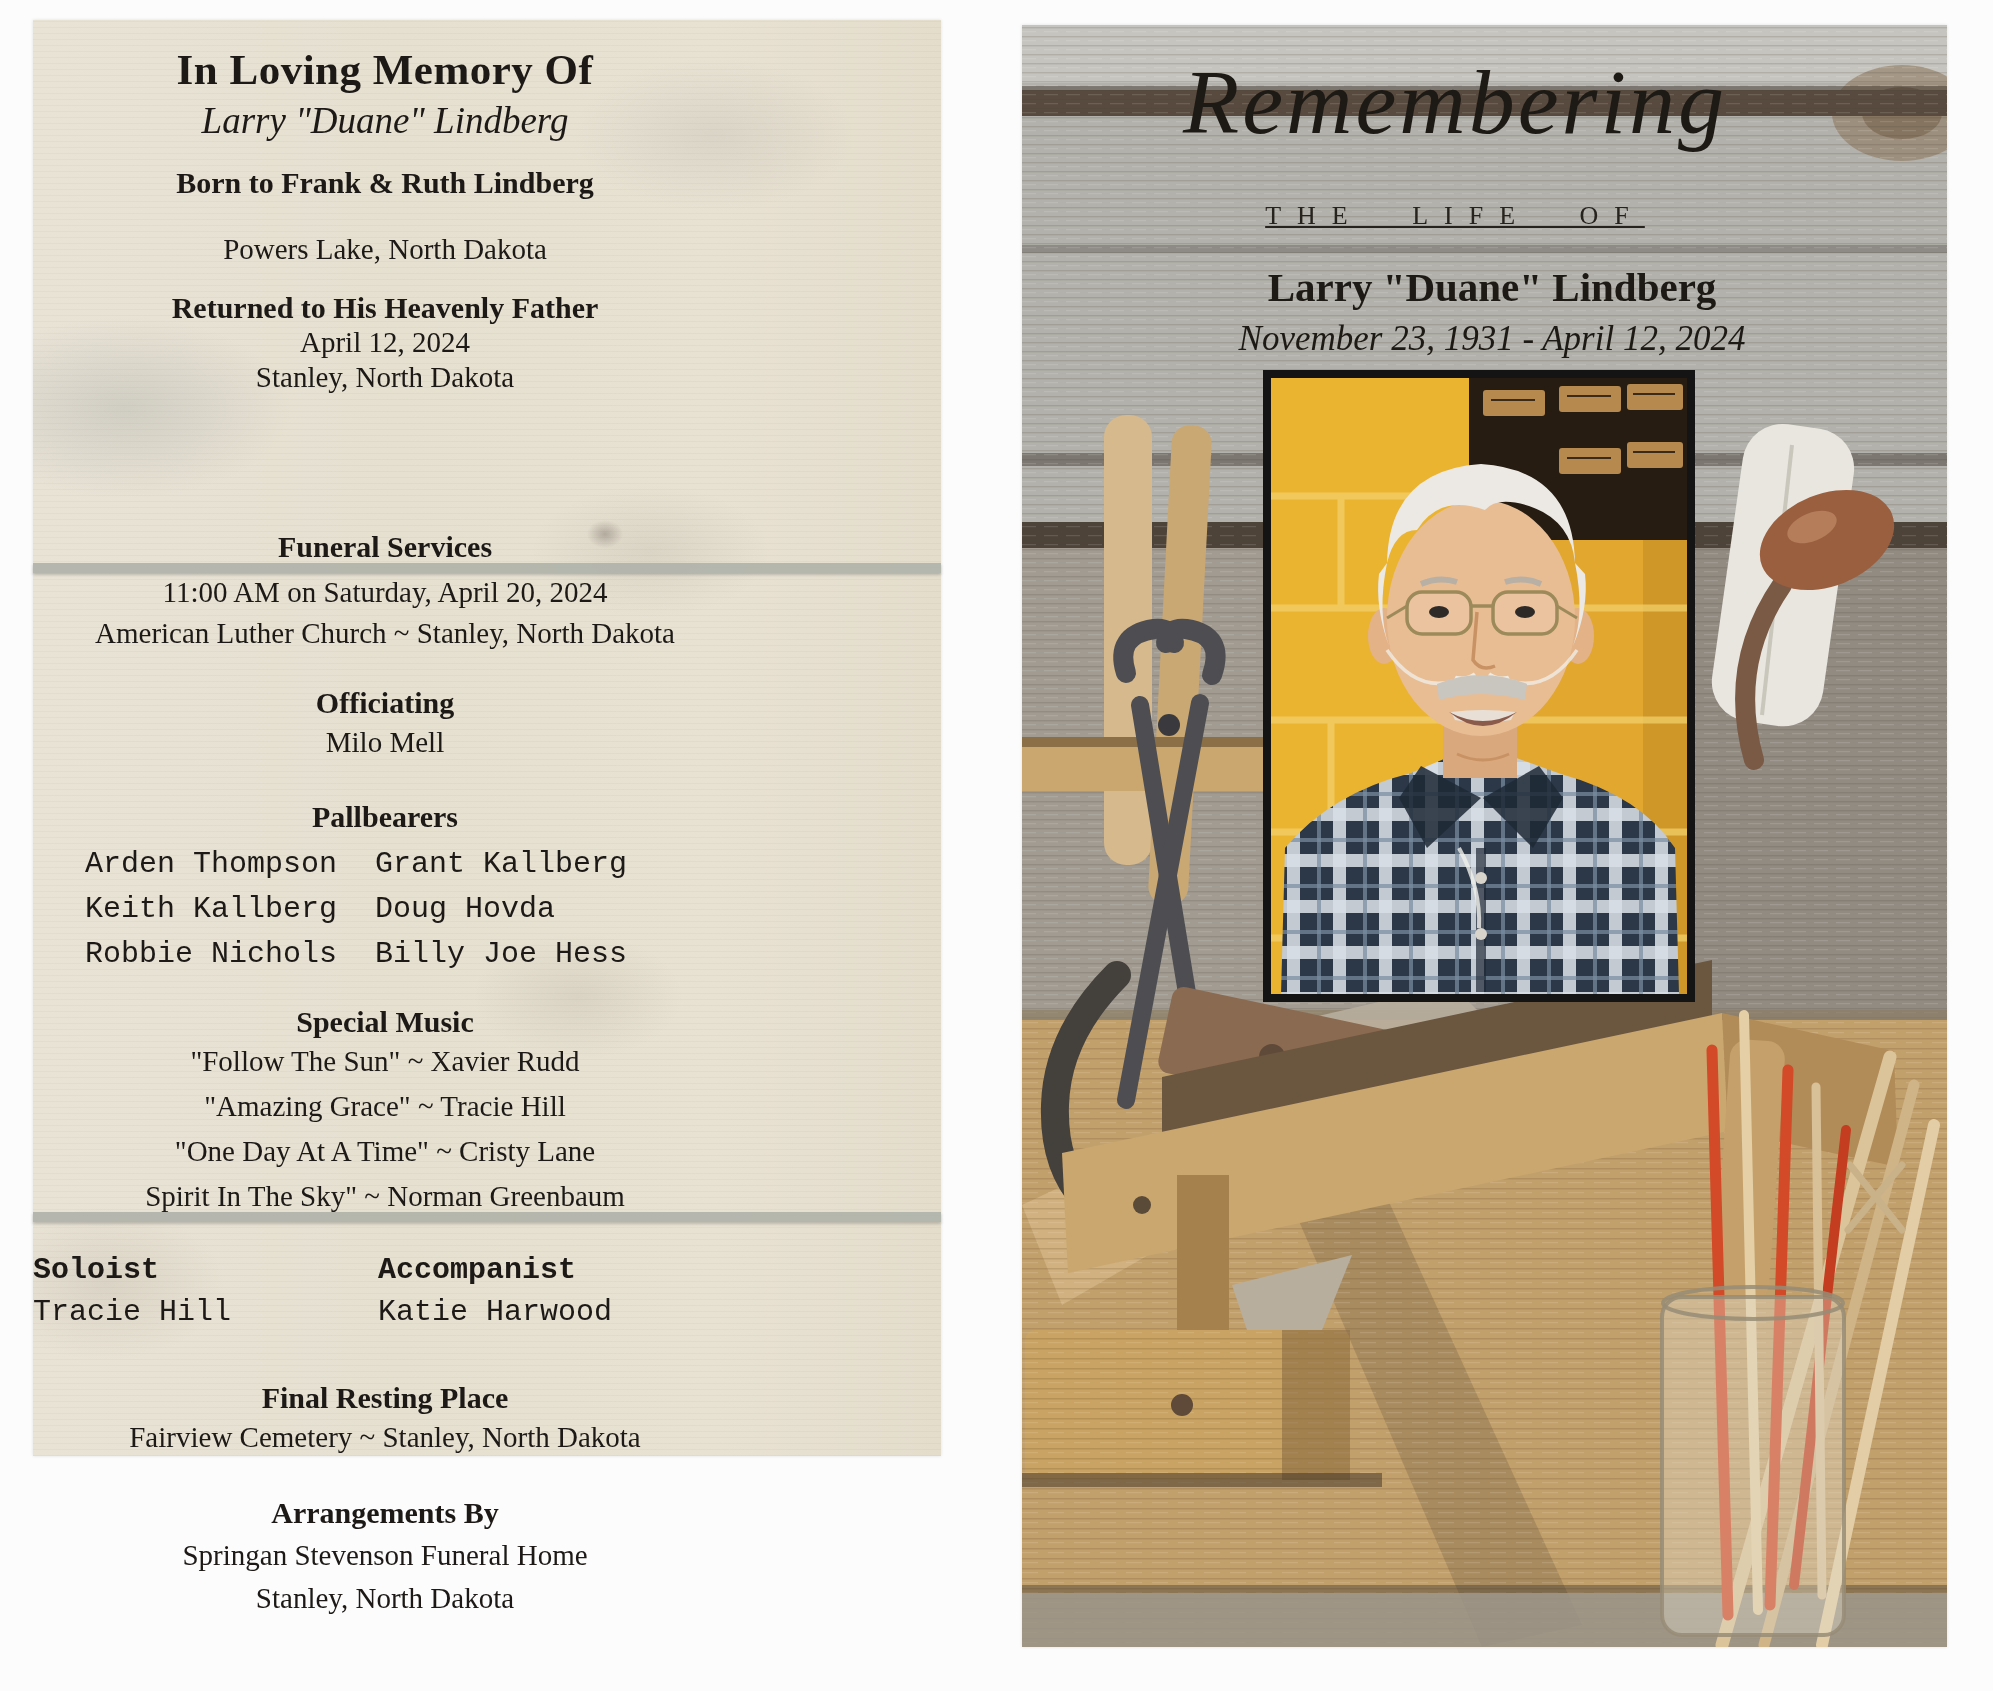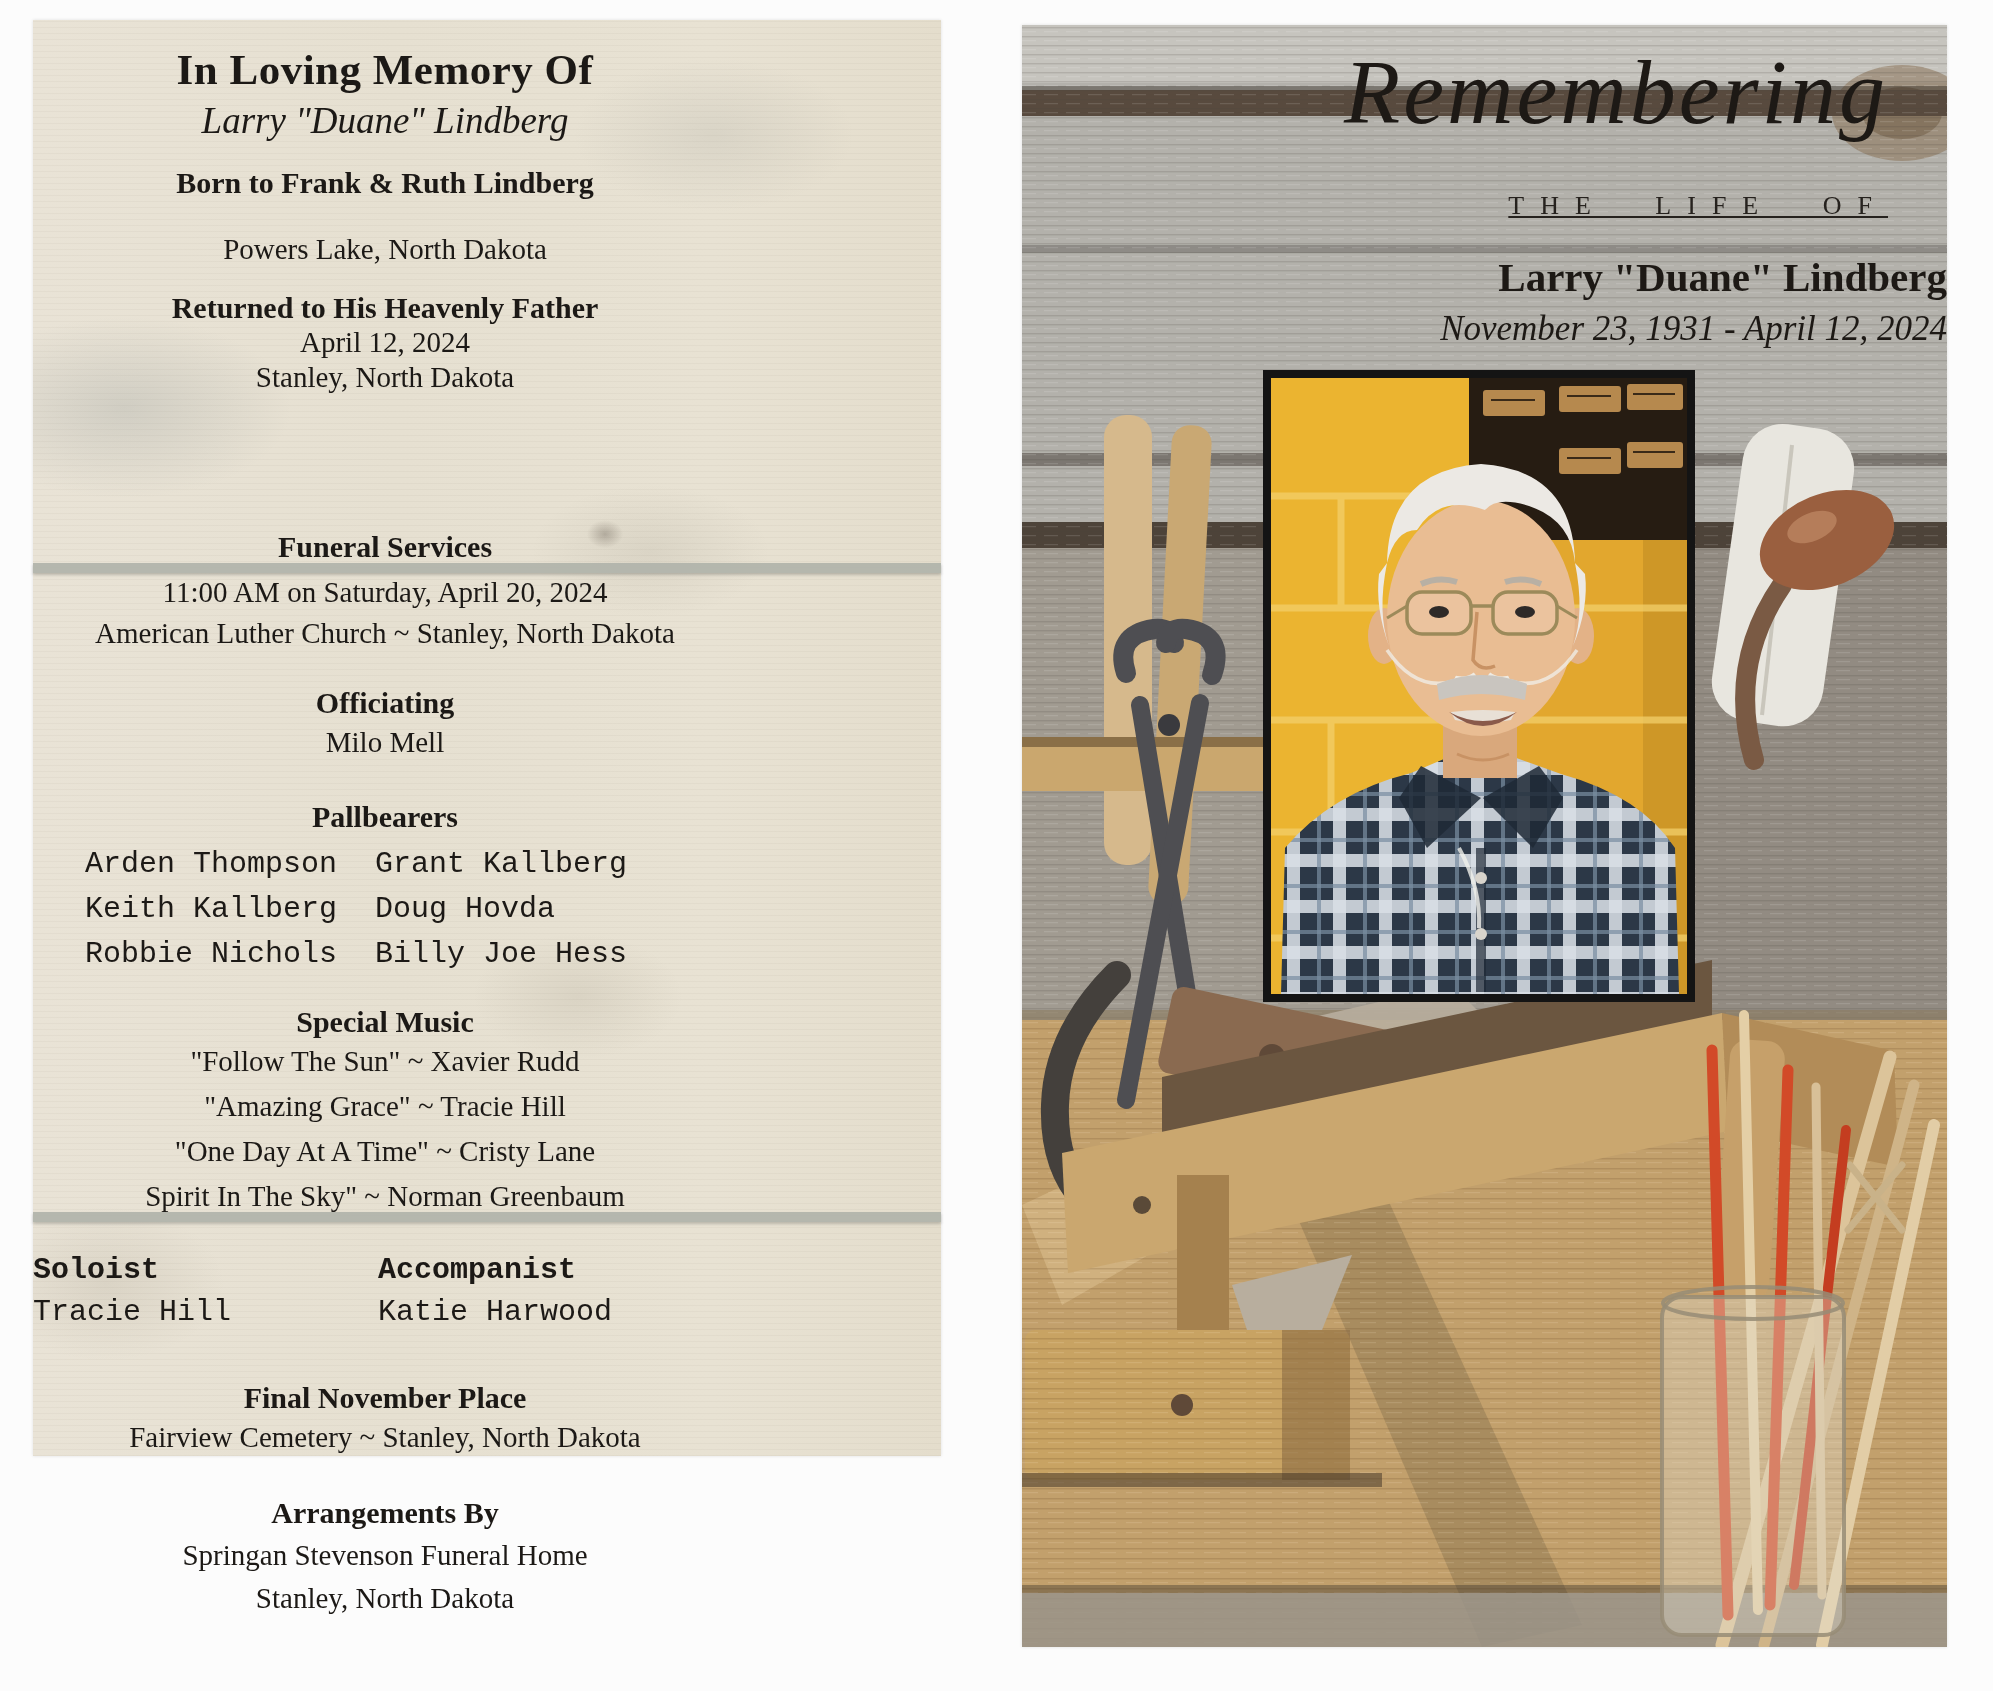--- a/index.html
+++ b/index.html
@@ -30,21 +30,21 @@
   .title{font-size:43px;font-weight:bold;letter-spacing:.5px;}
   .pname{font-size:37px;font-style:italic;}
   .pcol{position:absolute;width:320px;text-align:left;font-size:30px;line-height:45px;font-family:Liberation Mono, monospace;}
 
   
   #right-page{
     left:1022px;top:25px;width:925px;height:1622px;background:#aaa8a2;
     box-shadow:0 0 3px rgba(0,0,0,.12);
   }
   #tools-scene{position:absolute;left:0;top:0;width:100%;height:100%;}
-  .rt{position:absolute;text-align:right;color:#1d1915;}
+  .rt{position:absolute;text-align:center;color:#1d1915;margin-top:10px;}
   .rt-script{left:0;top:14px;width:866px;font-size:92px;font-style:italic;letter-spacing:3px;}
   .rt-sub{left:0;top:166px;width:866px;font-size:26px;letter-spacing:16px;word-spacing:26px;color:#26221e;text-decoration:underline;}
   .rt-name{left:15px;top:228px;width:910px;font-size:41px;font-weight:bold;}
   .rt-dates{left:15px;top:284px;width:910px;font-size:35px;font-style:italic;}
   #portrait-photo{
     position:absolute;left:241px;top:345px;width:416px;height:616px;
     border:8px solid #141414;background:#e2a72e;
   }
 </style>
 </head>
@@ -87,21 +87,21 @@
   <div class="tl" style="top:1025px">"Follow The Sun" ~ Xavier Rudd</div>
   <div class="tl" style="top:1070px">"Amazing Grace" ~ Tracie Hill</div>
   <div class="tl" style="top:1115px">"One Day At A Time" ~ Cristy Lane</div>
   <div class="tl" style="top:1160px">Spirit In The Sky" ~ Norman Greenbaum</div>
 
   <div class="pcol b" style="left:0;top:1228px;font-size:30px">Soloist</div>
   <div class="pcol" style="left:0;top:1270px">Tracie Hill</div>
   <div class="pcol" style="left:345px;top:1270px">Katie Harwood</div>
   <div class="pcol b" style="left:345px;top:1228px;font-size:30px">Accompanist</div>
 
-  <div class="tl b" style="top:1361px">Final November Place</div>
+  <div class="tl b" style="top:1361px">Final Resting Place</div>
   <div class="tl" style="top:1401px">Fairview Cemetery ~ Stanley, North Dakota</div>
 
   <div class="tl b" style="top:1476px">Arrangements By</div>
   <div class="tl" style="top:1519px">Springan Stevenson Funeral Home</div>
   <div class="tl" style="top:1562px">Stanley, North Dakota</div>
 </div>
 
 <div class="page" id="right-page">
 
   <svg id="tools-scene" viewBox="0 0 925 1622" preserveAspectRatio="none" xmlns="http://www.w3.org/2000/svg">

